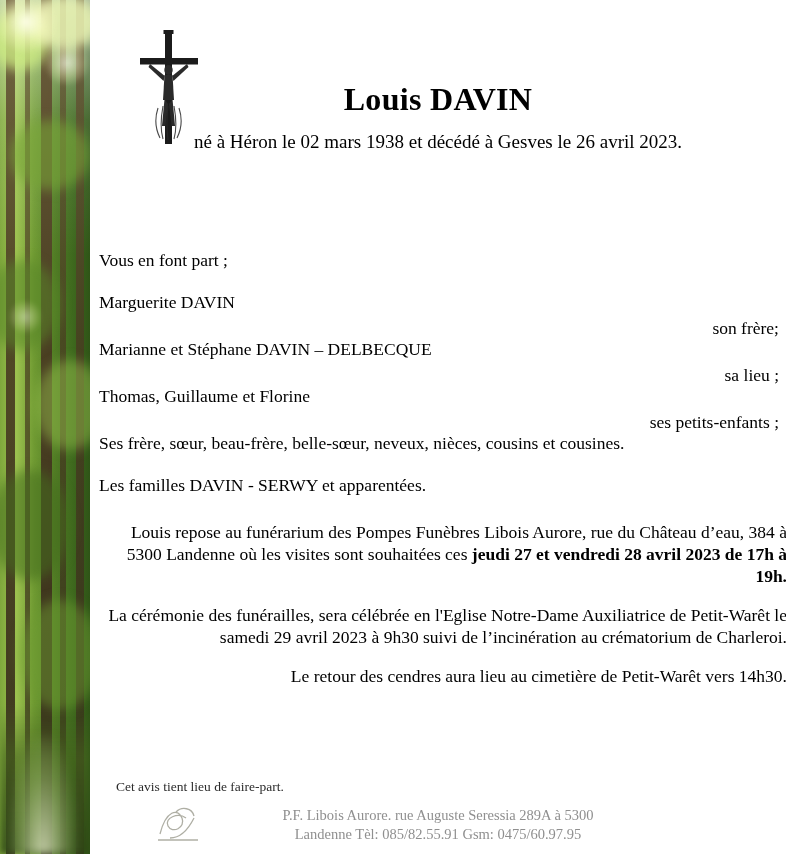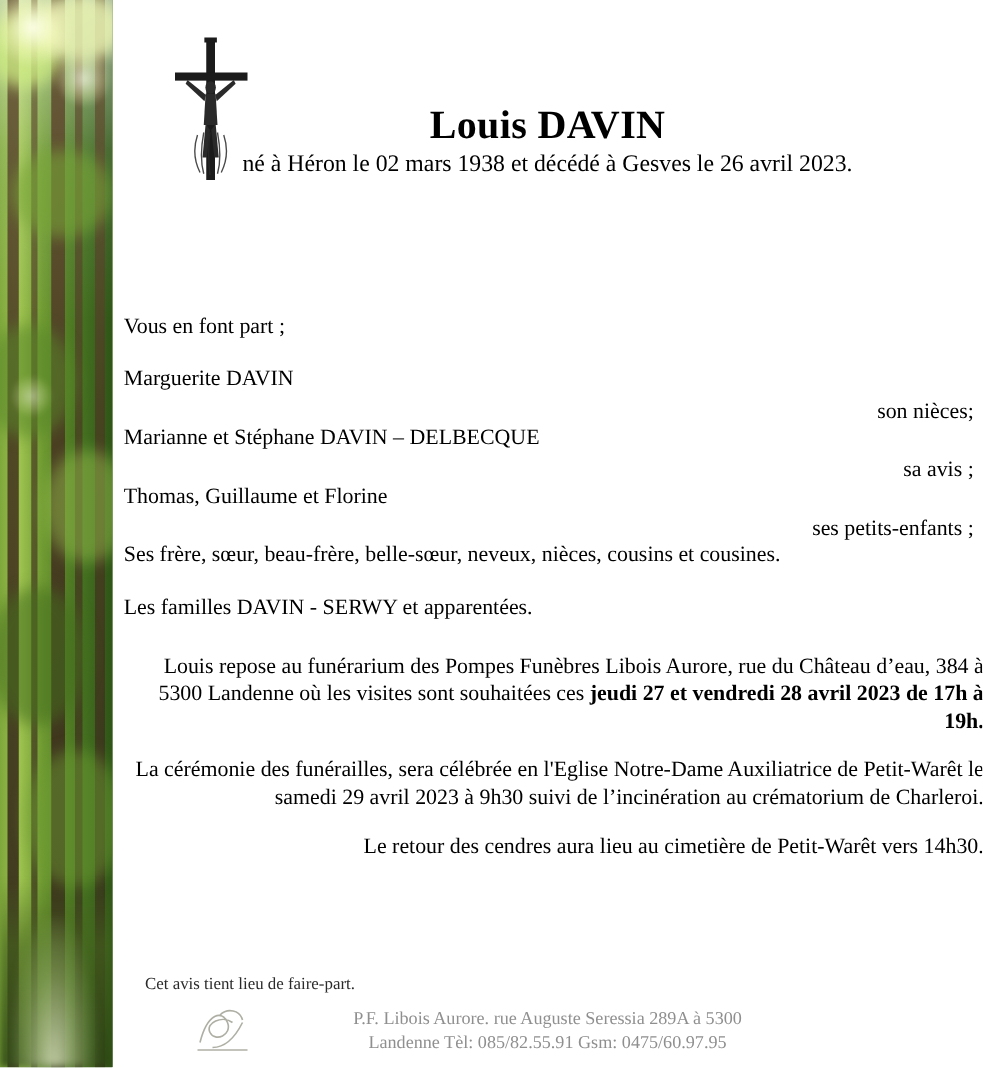--- a/index.html
+++ b/index.html
@@ -119,21 +119,21 @@
   }
   .spouse-line {
     font-size: 19px;
     font-weight: bold;
     line-height: 26px;
     margin-top: 2px;
   }
   .birth-line {
     font-size: 19px;
     line-height: 26px;
-    margin-top: 1px;
+    margin-top: 11px;
   }
 
   
   .announce {
     position: absolute;
     left: 9px;
     top: 250px;
     width: 680px;
     font-size: 17.5px;
     line-height: 21px;
@@ -246,24 +246,24 @@
     <div class="title-block">
       <div class="name-line-2">Louis DAVIN</div>
       <div class="birth-line">né à Héron le 02 mars 1938 et décédé à Gesves le 26 avril 2023.</div>
     </div>
 
     <div class="announce">
       <p>Vous en font part ;</p>
       <div class="gap-lg"></div>
       <p>Marguerite DAVIN</p>
       <div class="gap-sm"></div>
-      <p class="right-note">son nièces;</p>
+      <p class="right-note">son frère;</p>
       <p>Marianne et Stéphane DAVIN – DELBECQUE</p>
       <div class="gap-sm"></div>
-      <p class="right-note indent-1">sa avis ;</p>
+      <p class="right-note indent-1">sa lieu ;</p>
       <p>Thomas, Guillaume et Florine</p>
       <div class="gap-sm"></div>
       <p class="right-note indent-2">ses petits-enfants ;</p>
       <p>Ses frère, sœur, beau-frère, belle-sœur, neveux, nièces, cousins et cousines.</p>
       <div class="gap-lg"></div>
       <p>Les familles DAVIN - SERWY et apparentées.</p>
     </div>
 
     <div class="service">
       <p><span>Louis repose au funérarium des Pompes Funèbres Libois Aurore, rue du Château d’eau, 384 à 5300 Landenne où les visites sont souhaitées ces </span><span class="bold">jeudi 27 et vendredi 28 avril 2023 de 17h à 19h.</span></p>

